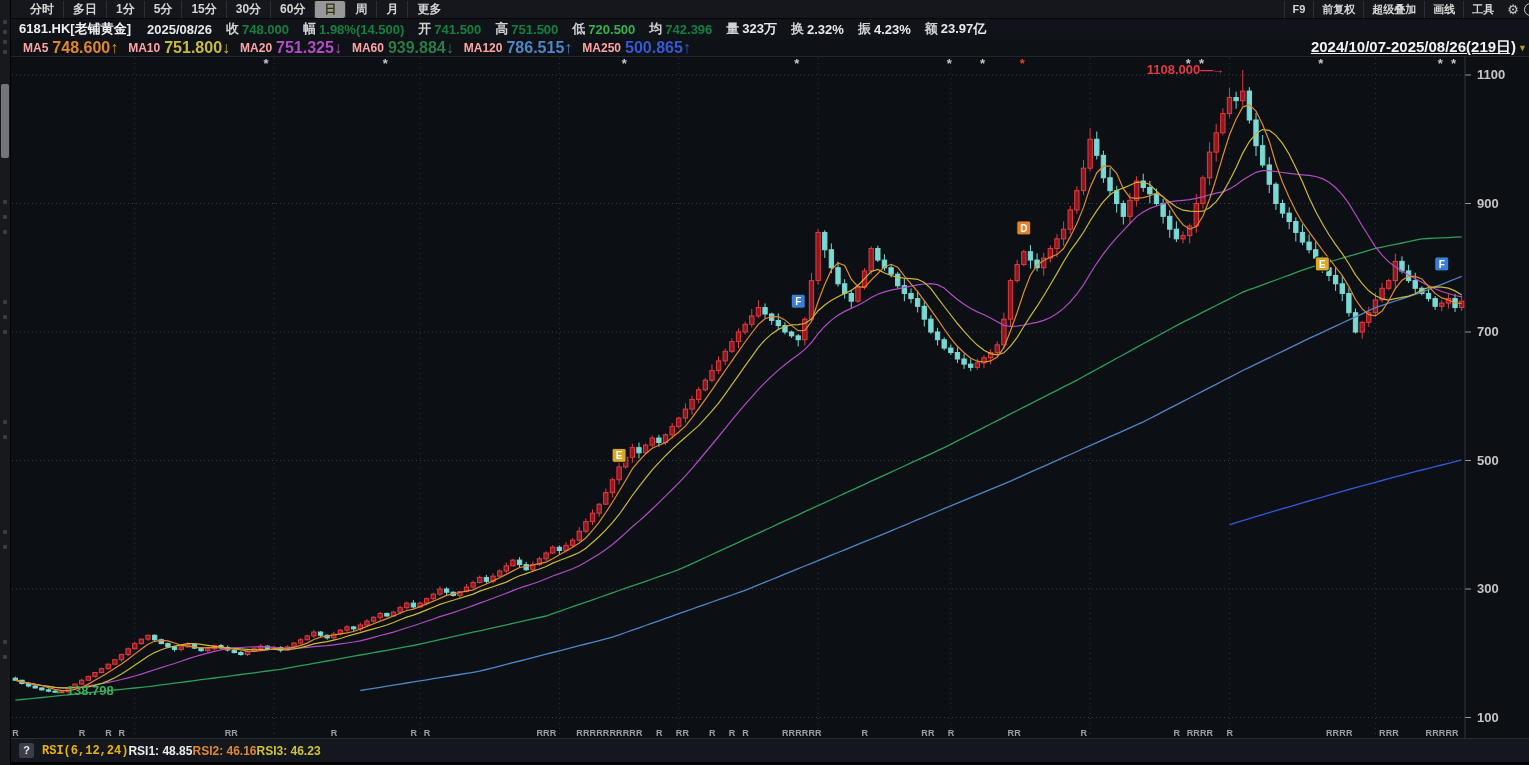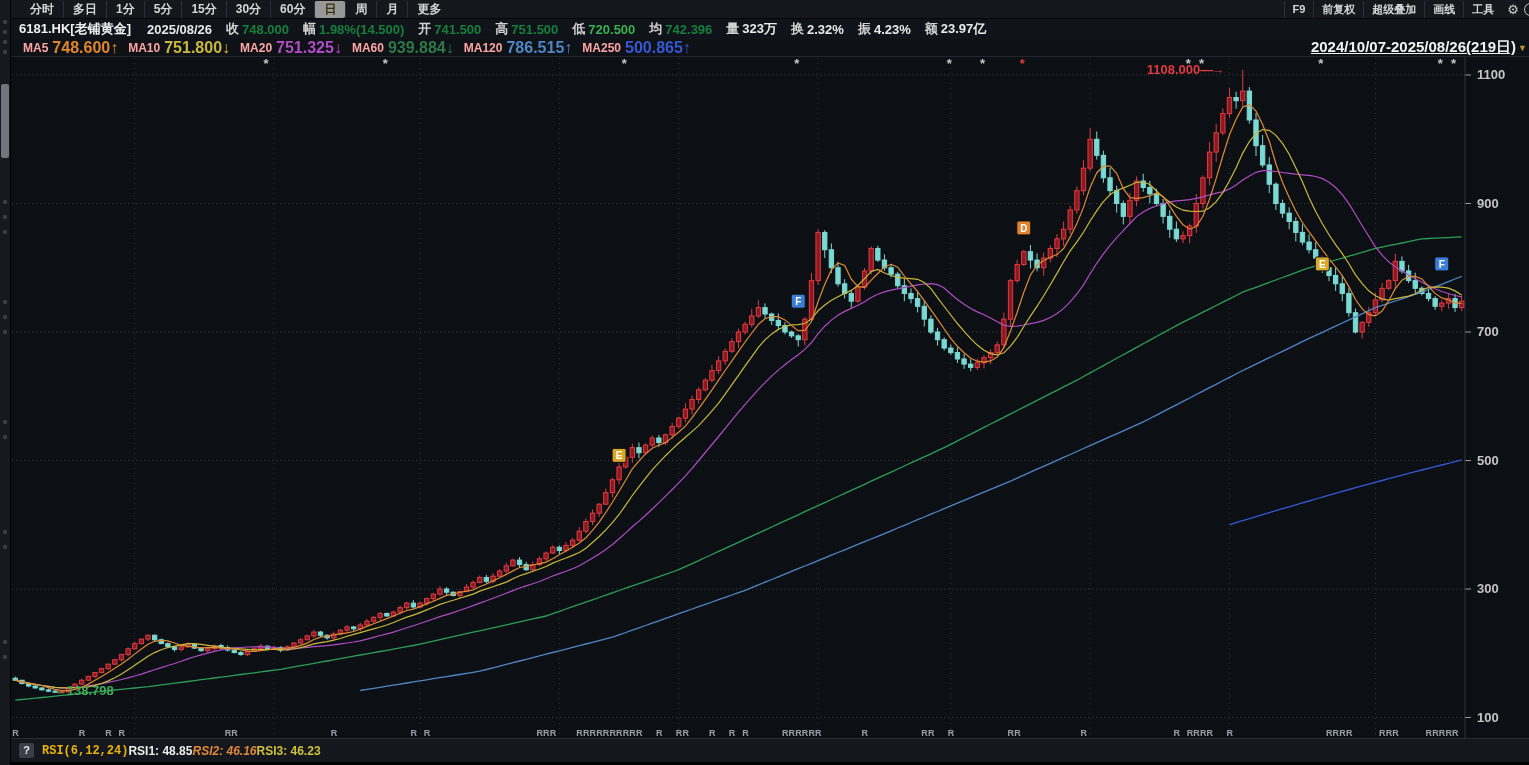--- a/index.html
+++ b/index.html
@@ -768,17 +768,17 @@
   </div>
   <div id="annot-trough" style="left: 53.7603px; top: 682.572px;">
     <span>←138.798</span>
   </div>
 
   <div id="rsibar">
     <span id="rsi-help">?</span>
     <span id="rsi-title">RSI(6,12,24)</span>
 
   <span class="rsi-val" style="color: rgb(236, 236, 236);">RSI1: 48.85</span>
-      <span class="rsi-val" style="color: rgb(224, 136, 58); font-style: italic;">RSI2: 46.16</span>
+      <span class="rsi-val" style="color: rgb(224, 136, 58);">RSI2: 46.16</span>
       <span class="rsi-val" style="color: rgb(207, 194, 58);">RSI3: 46.23</span>
     </div>
   <div id="bottom-edge"></div>
 </div>
 
 </body></html>

